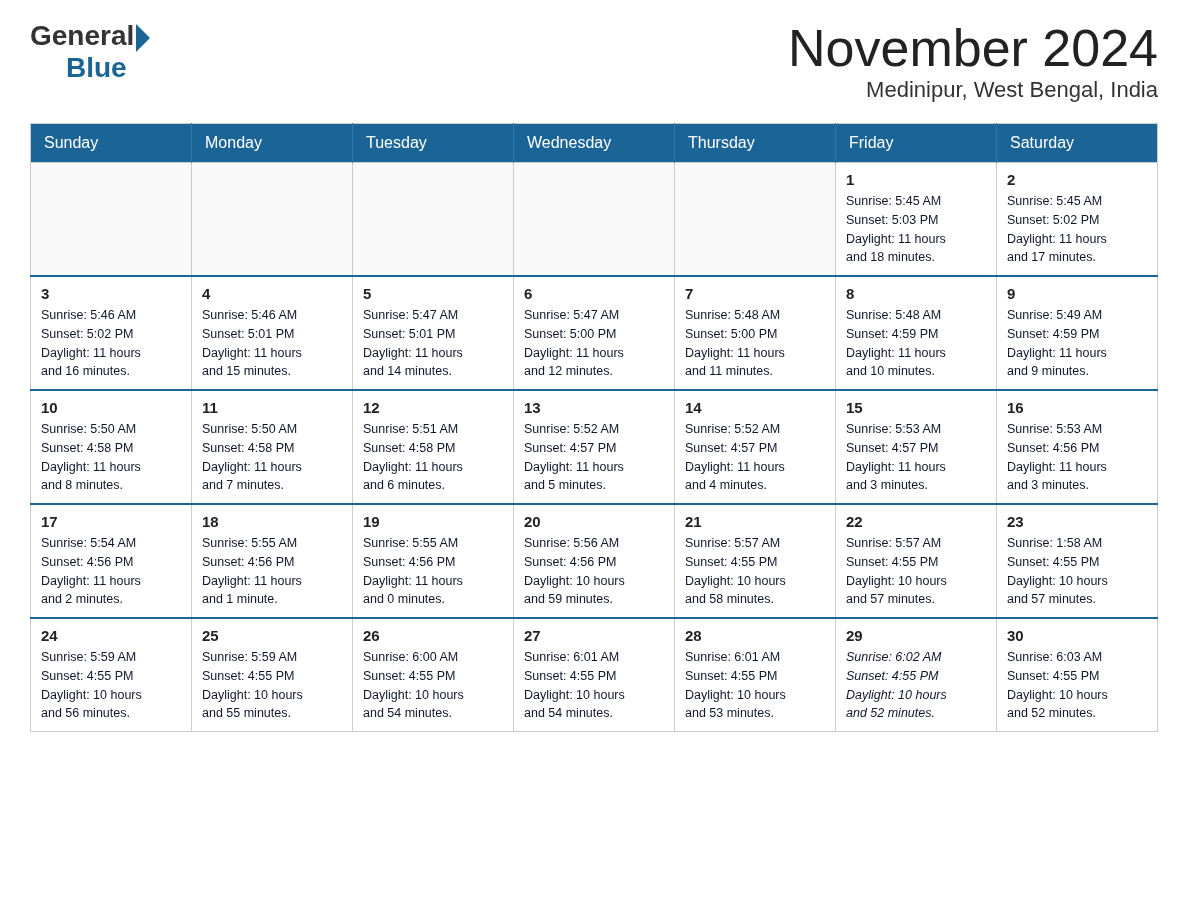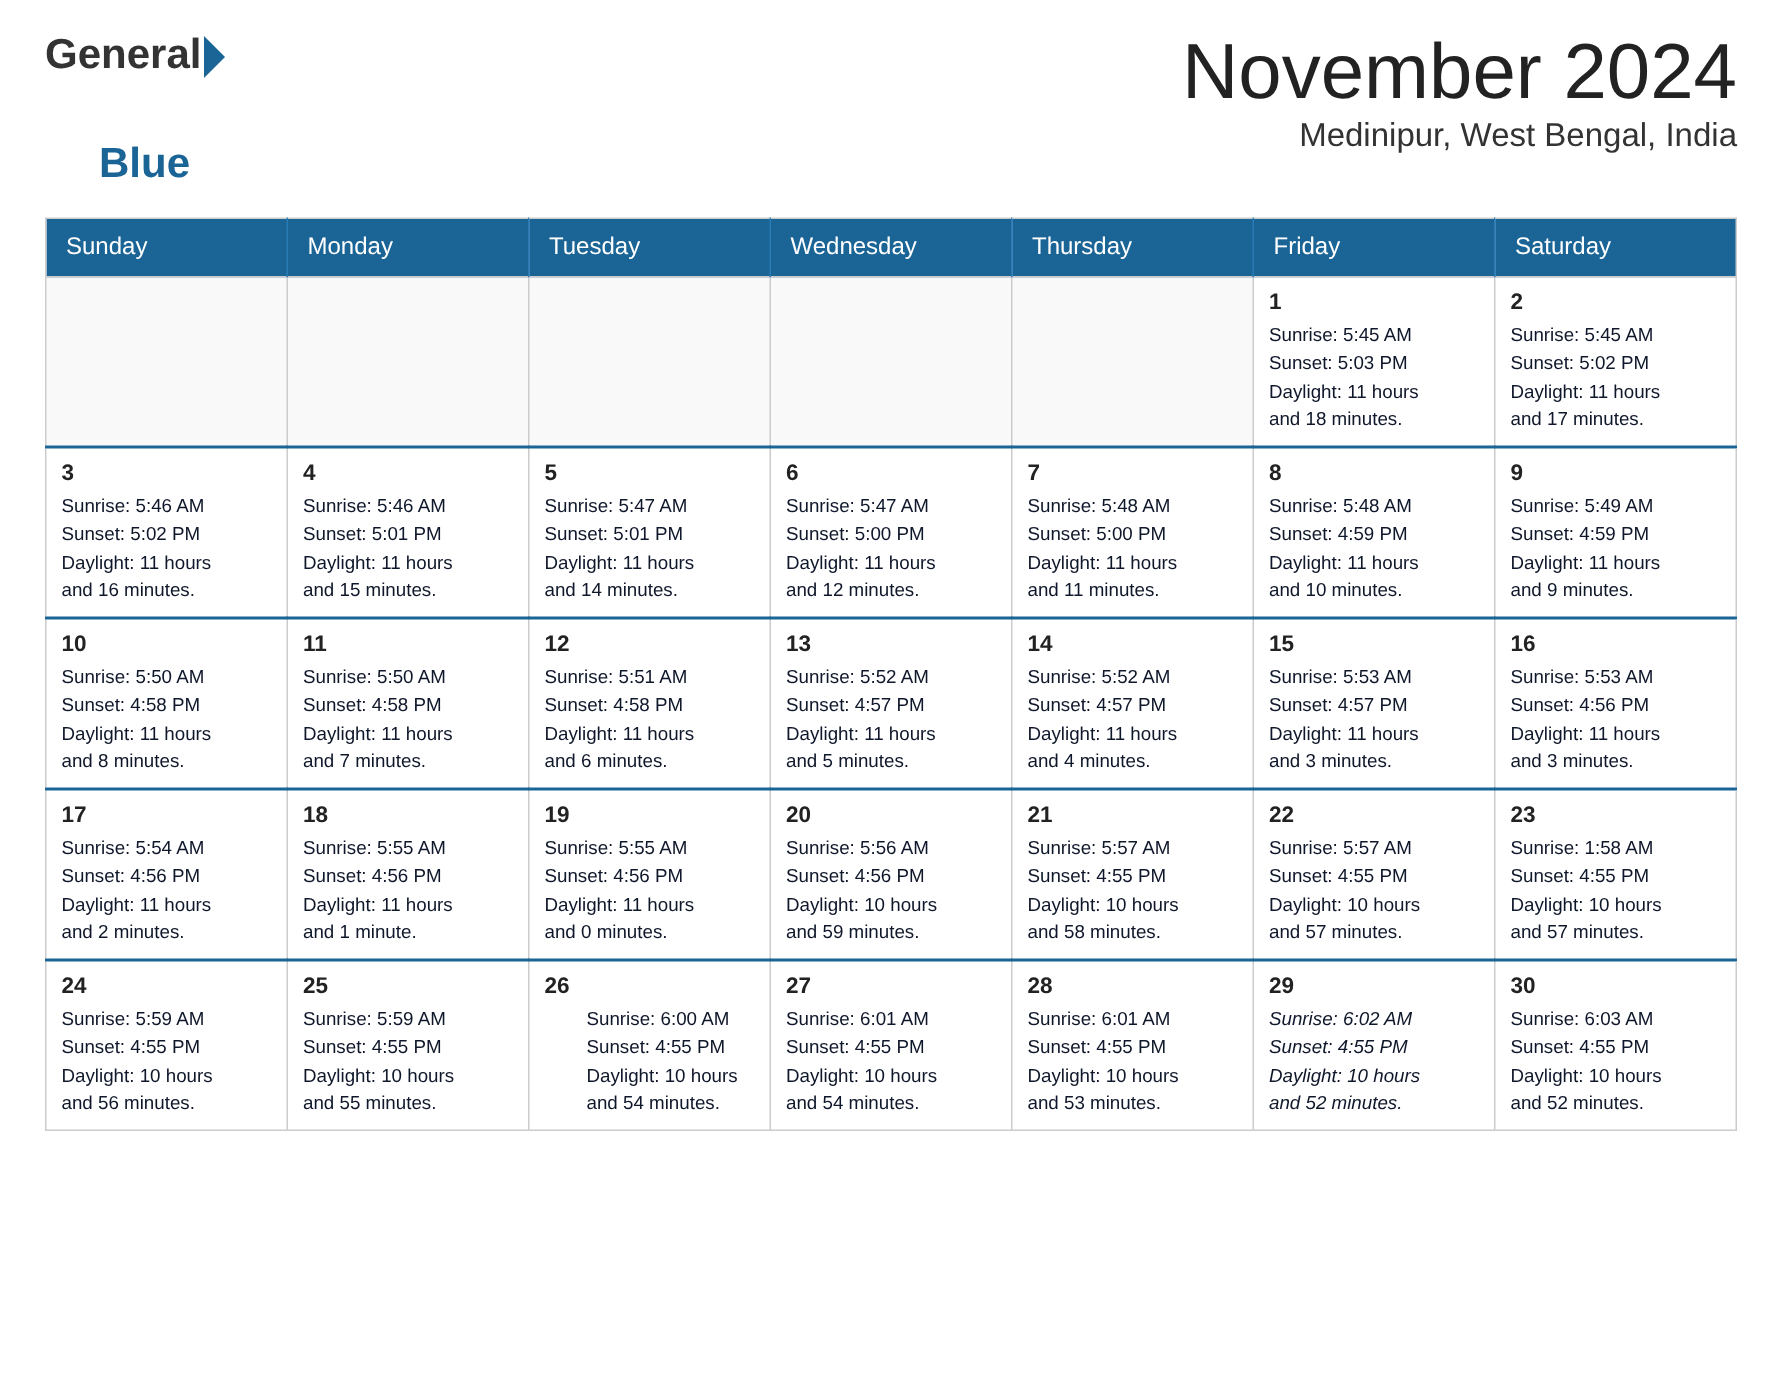--- a/index.html
+++ b/index.html
@@ -13,21 +13,20 @@
     .header {
       display: flex;
       justify-content: space-between;
       align-items: flex-start;
       margin-bottom: 20px;
     }
     .logo {
       display: flex;
       align-items: flex-start;
       flex-direction: column;
-      gap: 41px;
     }
     .logo-top {
       display: flex;
       align-items: center;
     }
     .logo-general {
       font-size: 28px;
       font-weight: bold;
       color: #333;
     }
@@ -324,21 +323,21 @@
         </td>
         <td>
           <span class="day-number">25</span>
           <div class="day-info" style="white-space: pre-line;">Sunrise: 5:59 AM
 Sunset: 4:55 PM
 Daylight: 10 hours
 and 55 minutes.</div>
         </td>
         <td>
           <span class="day-number">26</span>
-          <div class="day-info" style="white-space: pre-line; margin-left: 28px;">Sunrise: 6:00 AM
+          <div class="day-info" style="white-space: pre-line;">Sunrise: 6:00 AM
 Sunset: 4:55 PM
 Daylight: 10 hours
 and 54 minutes.</div>
         </td>
         <td>
           <span class="day-number">27</span>
           <div class="day-info" style="white-space: pre-line;">Sunrise: 6:01 AM
 Sunset: 4:55 PM
 Daylight: 10 hours
 and 54 minutes.</div>

